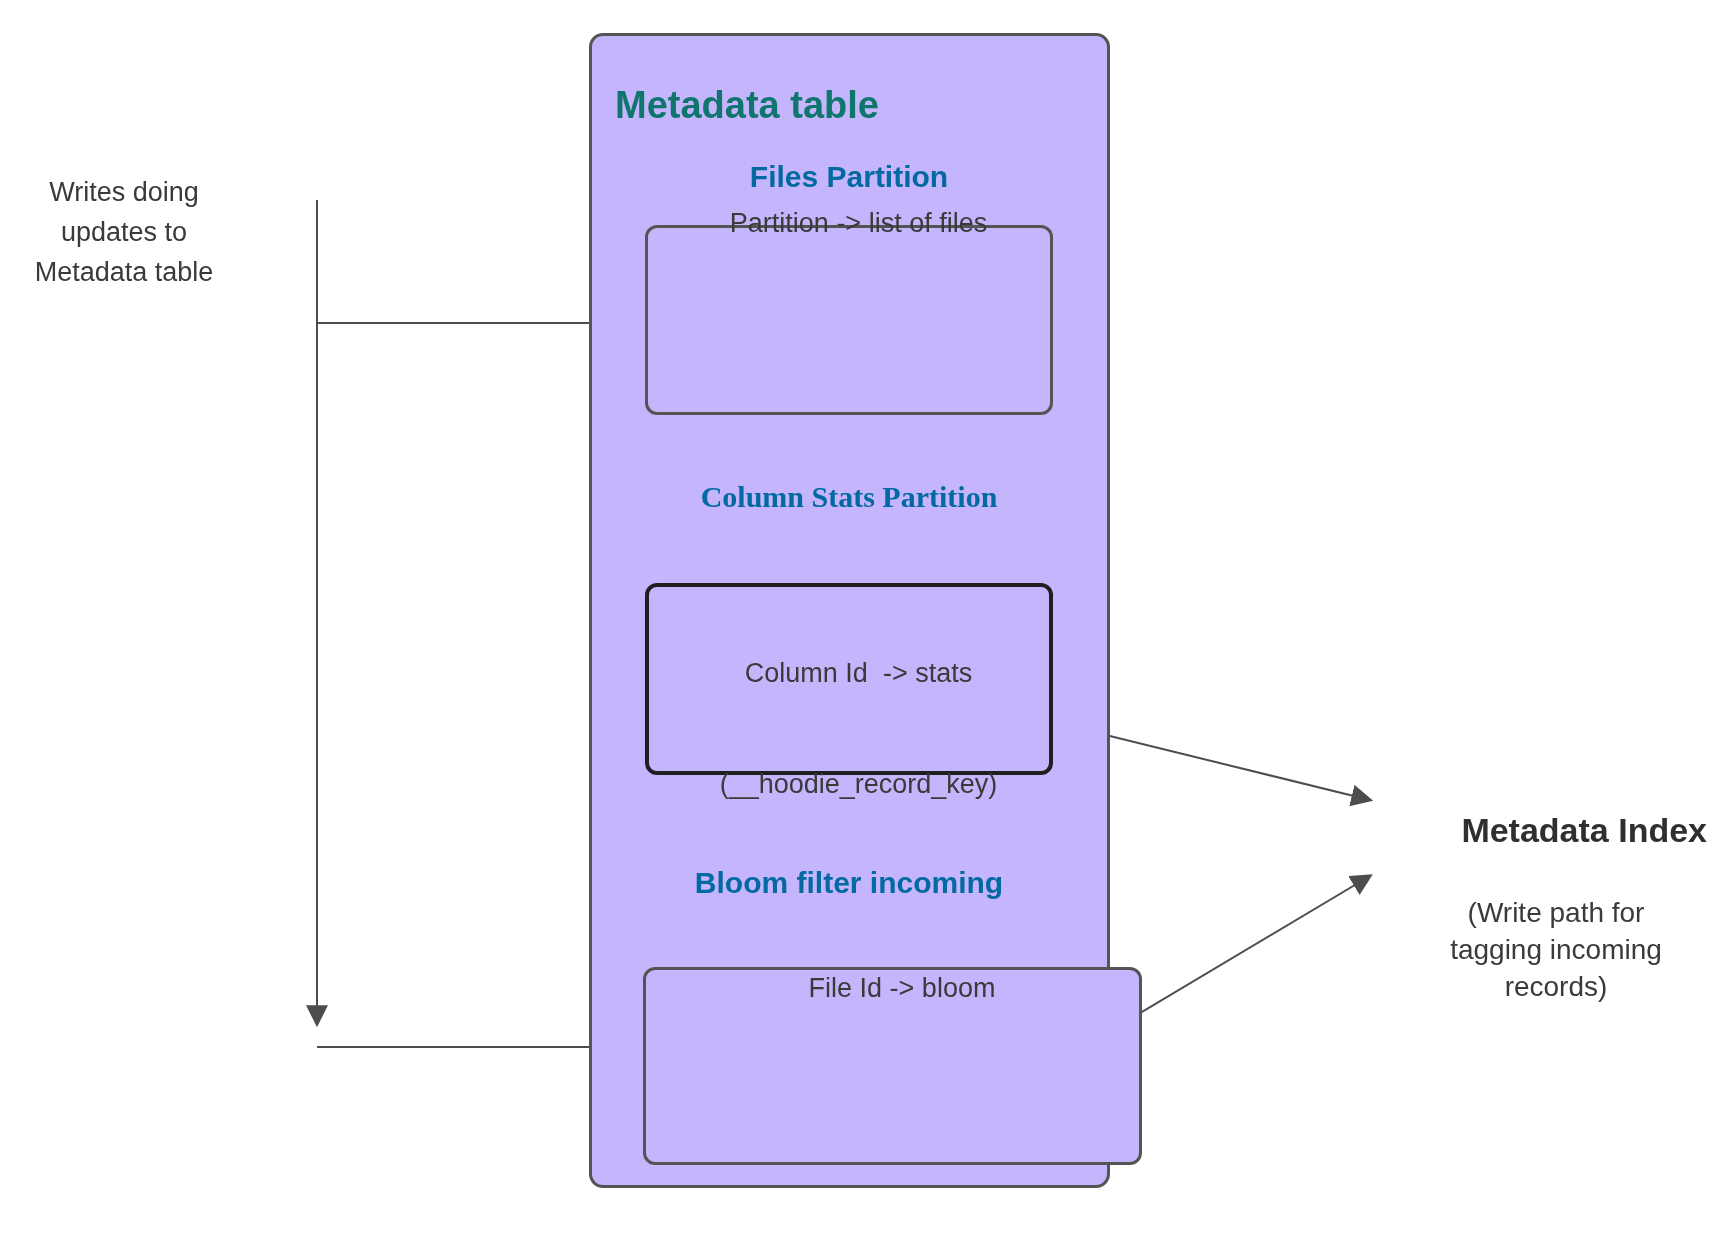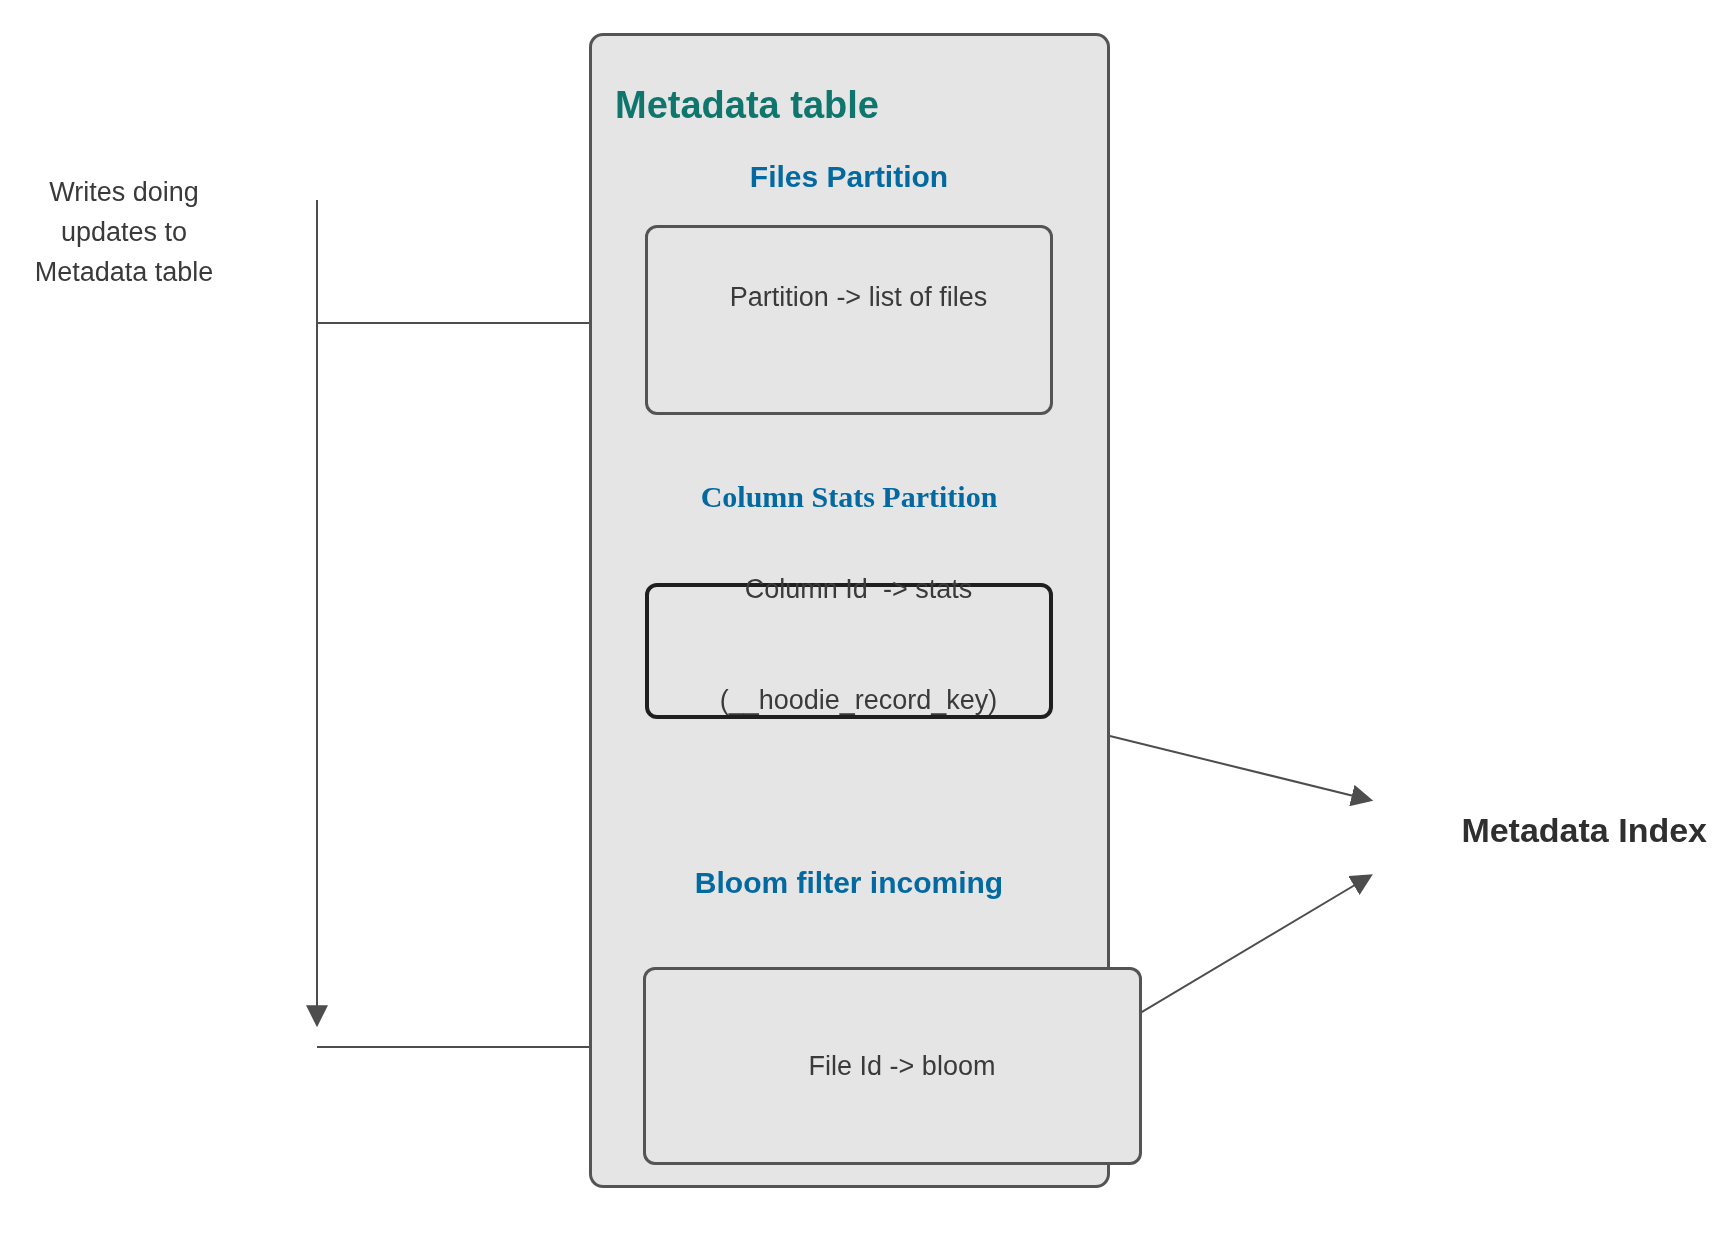--- a/index.html
+++ b/index.html
@@ -10,23 +10,23 @@
     background: #ffffff;
     font-family: "Liberation Sans", sans-serif;
     color: #363636;
     overflow: hidden;
   }
   .box {
     position: absolute;
     box-sizing: border-box;
     border: 3px solid #545454;
     border-radius: 12px;
-    background: #e5e5e5;
+    background: #c4b5fd;
     display: flex;
-    align-items: center;
+    align-items: flex-start;
     justify-content: center;
     padding-left: 19px;
   }
   .heading {
     position: absolute;
     text-align: center;
     font-weight: bold;
     font-size: 30px;
     line-height: 42px;
     color: #0369a1;
@@ -72,21 +72,21 @@
     width: 1718px; height: 1244px;
     pointer-events: none;
   }
   
   #metadata-table-box   { left: 589px; top: 33px;  width: 521px; height: 1155px; border-radius: 14px; }
   #metadata-table-title { left: 615px; top: 84px; }
   #files-heading        { left: 645px; top: 156px; width: 408px; }
   #files-box            { left: 645px; top: 225px; width: 408px; height: 190px; }
   #files-box .label     { transform: translateY(-23px); }
   #cs-heading           { left: 645px; top: 476px; width: 408px; font-family: Liberation Serif, serif; }
-  #cs-box               { left: 645px; top: 583px; width: 408px; height: 136px; border: 4px solid #1f1f1f; }
+  #cs-box               { left: 645px; top: 583px; width: 408px; height: 192px; border: 4px solid #1f1f1f; }
   #cs-box .label        { transform: translateY(-6px); }
   #bloom-heading        { left: 645px; top: 862px; width: 408px; }
   #bloom-box            { left: 643px; top: 967px; width: 499px; height: 198px; }
   #writes-label         { left: 18px;  top: 172px; width: 212px; }
   #index-title          { left: 1405px; top: 810px; width: 302px; }
   #index-subtitle       { left: 1433px; top: 894px; width: 246px; }
 </style>
 </head>
 <body>
 
@@ -123,14 +123,15 @@
       <div>(__hoodie_record_key)</div>
     </div>
   </div>
 
   <div class="heading" id="bloom-heading">Bloom filter incoming</div>
   <div class="box" id="bloom-box">
     <div class="label">File Id -&gt; bloom</div>
   </div>
 
   <div class="index-title" id="index-title">Metadata Index</div>
+  <div class="index-subtitle" id="index-subtitle">(Write path for tagging incoming records)</div>
 
 </div>
 
 </body></html>

